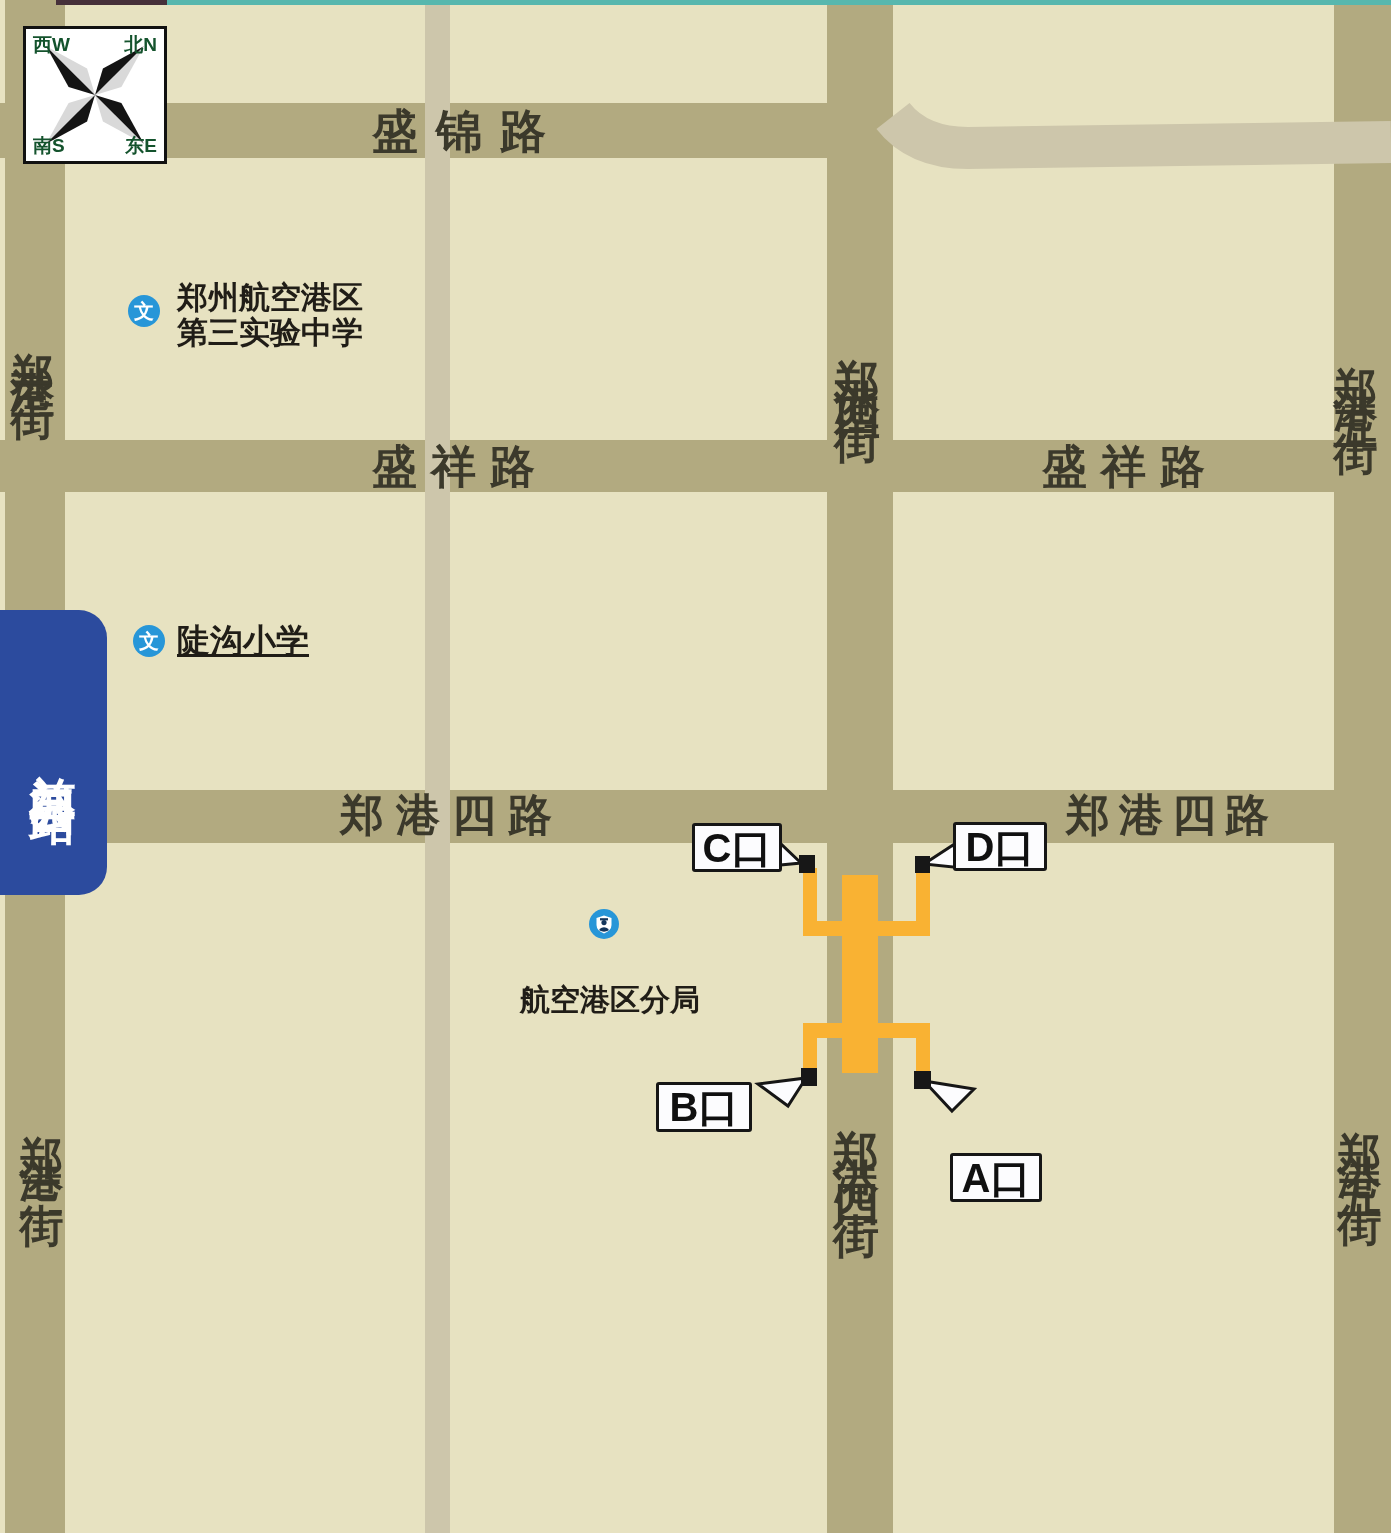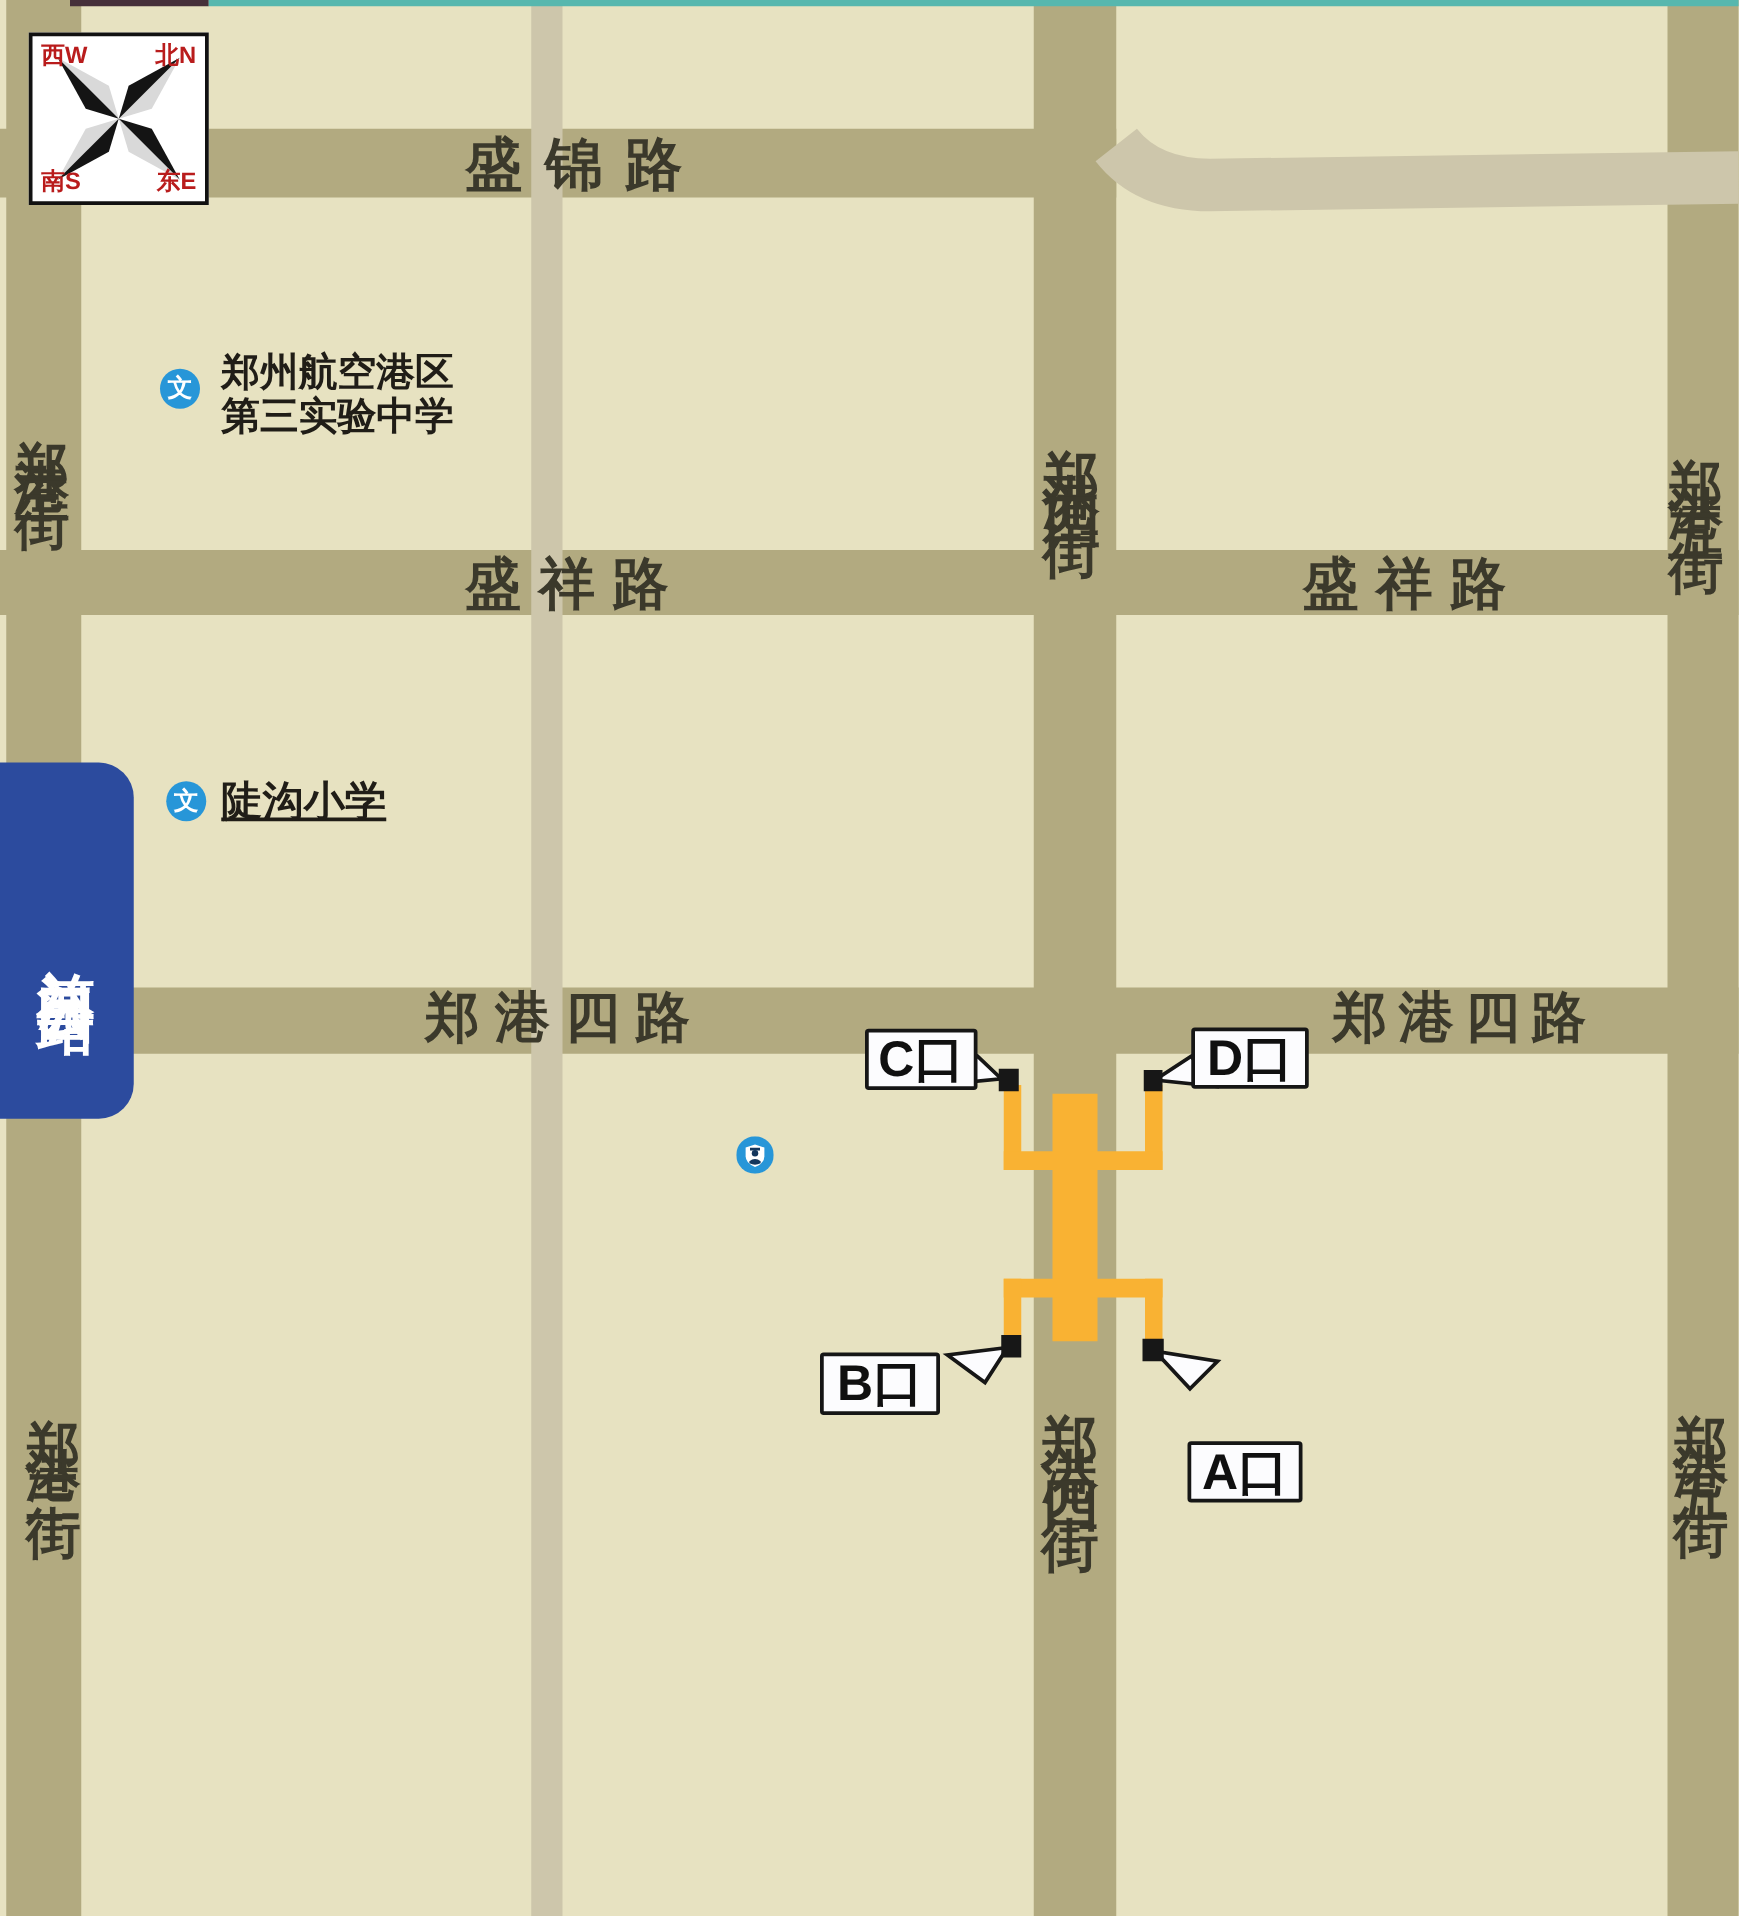--- a/index.html
+++ b/index.html
@@ -14,21 +14,21 @@
   .poi-circle{position:absolute;width:32px;height:32px;border-radius:50%;background:#2796d8;color:#ffffff;
               display:flex;align-items:center;justify-content:center;font-weight:bold;font-size:20px;line-height:1;}
   .callout{position:absolute;background:#fcfcfe;border:3px solid #161616;border-radius:3px;box-sizing:border-box;
            display:flex;align-items:center;justify-content:center;font-weight:bold;font-size:40px;color:#101010;line-height:1;}
   .banner{position:absolute;left:0;top:610px;width:107px;height:285px;background:#2c4b9e;
           border-radius:0 28px 28px 0;display:flex;align-items:center;justify-content:center;}
   .banner-text{writing-mode:vertical-rl;text-orientation:upright;color:#ffffff;font-weight:bold;
                font-size:46px;letter-spacing:6px;line-height:1;}
   .compass-box{position:absolute;left:23px;top:26px;width:144px;height:138px;background:#ffffff;
                border:3px solid #111111;box-sizing:border-box;}
-  .compass-label{position:absolute;font-weight:bold;font-size:19px;color:#b91c1c;line-height:1;text-align:center;}
+  .compass-label{position:absolute;font-weight:bold;font-size:19px;color:#14532d;line-height:1;text-align:center;}
   .overlay-svg{position:absolute;left:0;top:0;}
   .strip{position:absolute;top:0;height:5px;}
 </style>
 </head>
 <body>
 
 <div class="stage">
 
   <div class="road" style="left:5px;top:0;width:60px;height:1533px;"></div>
   <div class="road" style="left:827px;top:0;width:66px;height:1533px;"></div>
@@ -93,20 +93,21 @@
   </div>
   <div class="poi-label" style="left:177px;top:624px;font-size:33px;text-decoration:underline;">陡沟小学</div>
 
   <svg class="abs" style="left:589px;top:909px;" width="30" height="30" viewBox="0 0 30 30">
     <circle cx="15" cy="15" r="15" fill="#2796d8"></circle>
     <path d="M15 6.5 L22.5 9 V16 Q22.5 21.5 15 24.5 Q7.5 21.5 7.5 16 V9 Z" fill="#ffffff"></path>
     <rect x="11" y="9.2" width="8" height="2.2" fill="#14365c"></rect>
     <circle cx="15" cy="13.6" r="2.6" fill="#14365c"></circle>
     <path d="M10.5 20 Q15 16.4 19.5 20 L19.5 21.6 Q15 23.8 10.5 21.6 Z" fill="#14365c"></path>
   </svg>
+  <div class="poi-label" style="left:460px;top:985px;width:300px;text-align:center;font-size:30px;">航空港区分局</div>
 
   <div class="callout" style="left:692px;top:823px;width:90px;height:49px;">
     <span>C口</span>
   </div>
   <div class="callout" style="left:953px;top:822px;width:94px;height:49px;">
     <span>D口</span>
   </div>
   <div class="callout" style="left:656px;top:1082px;width:96px;height:50px;">
     <span>B口</span>
   </div>

